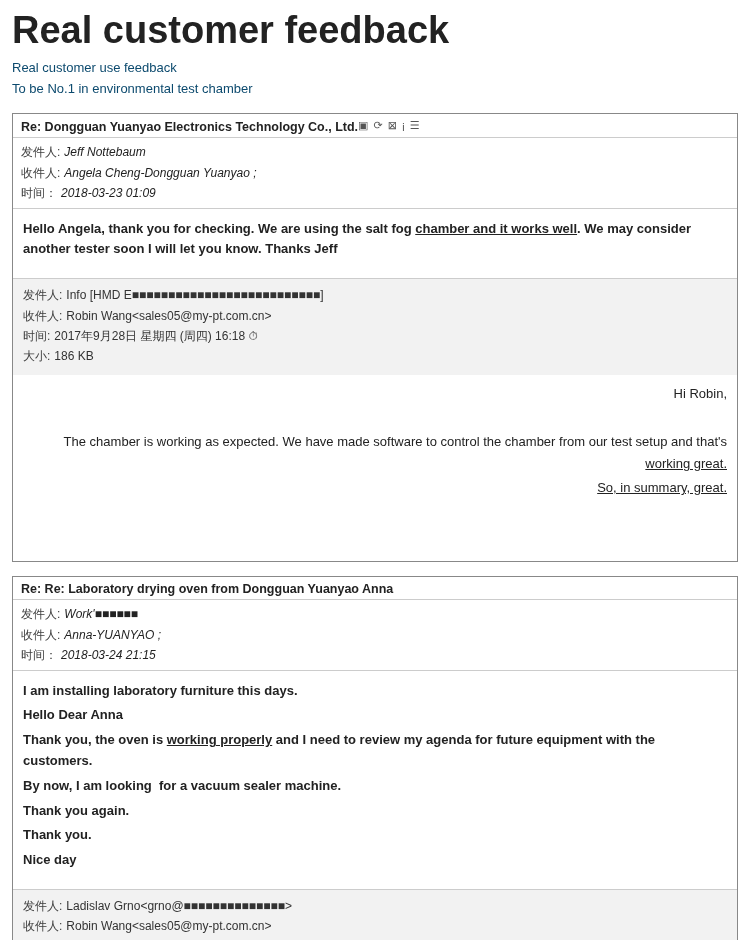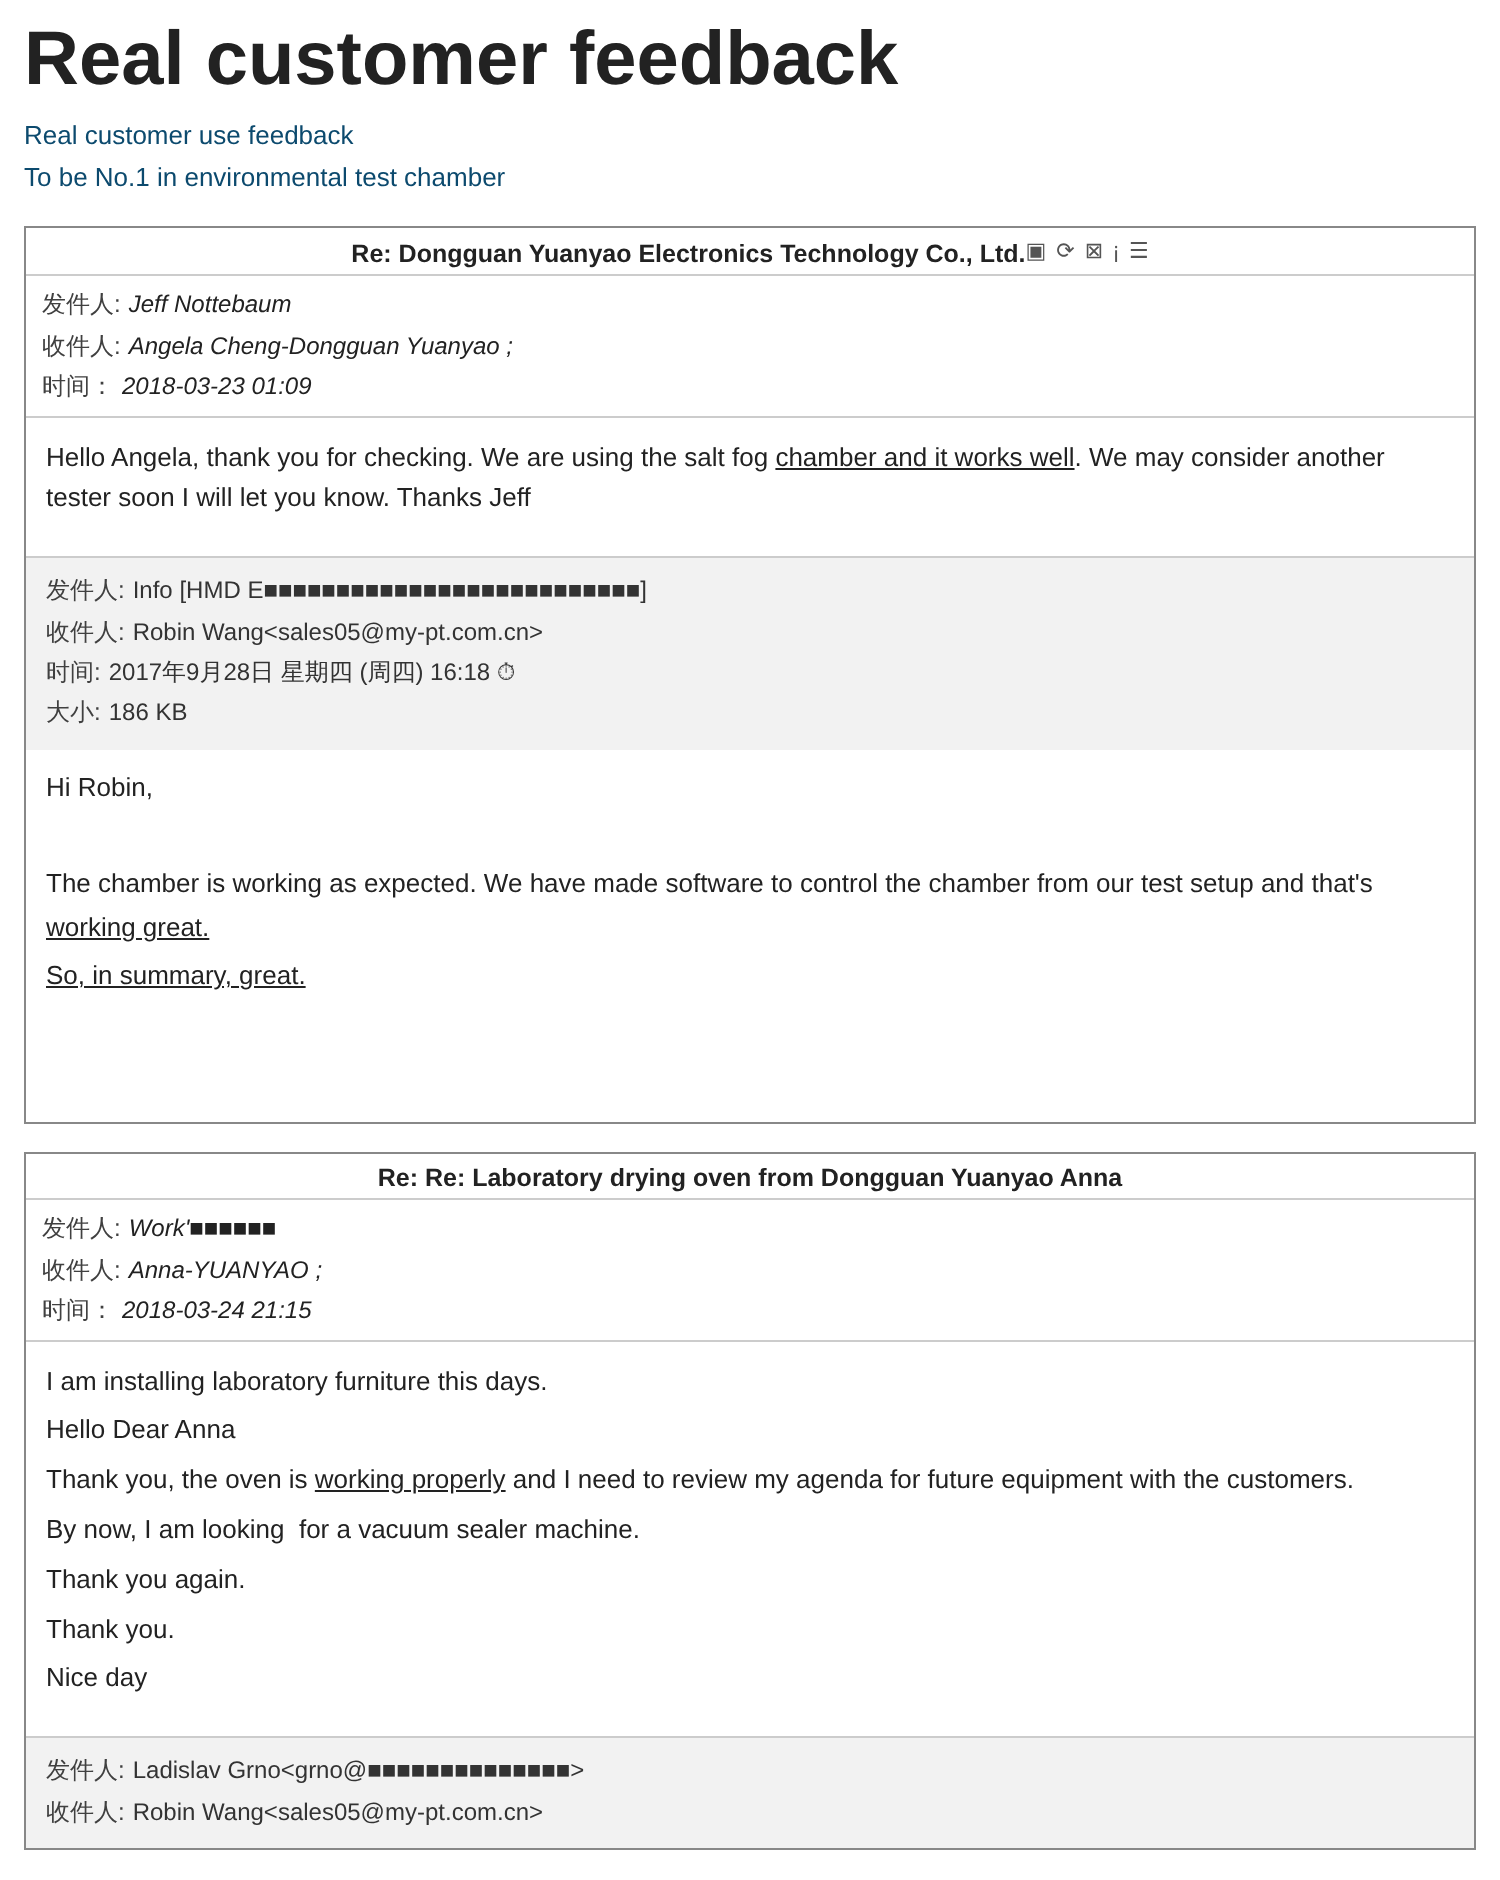--- a/index.html
+++ b/index.html
@@ -31,21 +31,21 @@
       border: 1.5px solid #888;
       margin-bottom: 14px;
       background: #fff;
     }
     .email-header-bar {
       background: #fff;
       border-bottom: 1px solid #ccc;
       padding: 5px 8px 3px 8px;
       display: flex;
       align-items: center;
-      justify-content: center;
+      justify-content: flex-start;
     }
     .email-subject {
       font-weight: bold;
       font-size: 12.5px;
     }
     .email-icons {
       display: flex;
       gap: 5px;
       font-size: 11px;
       color: #555;
@@ -66,20 +66,21 @@
       text-align: right;
     }
     .email-meta-value {
       color: #222;
       font-style: italic;
     }
     .email-body {
       padding: 10px 10px 14px 10px;
       font-size: 13px;
       line-height: 1.6;
+      font-weight: bold;
     }
     .email-body p {
       margin-bottom: 4px;
     }
     .underline {
       text-decoration: underline;
     }
 
     
     .quoted-section {
@@ -94,20 +95,21 @@
       display: flex;
       gap: 4px;
     }
     .quoted-body {
       padding: 8px 10px 12px 10px;
       font-size: 13px;
       line-height: 1.7;
     }
     .quoted-body p {
       margin-bottom: 2px;
+      text-align: right;
     }
   </style>
 </head>
 <body>
 
 <h1 class="main-title">Real customer feedback</h1>
 <div class="subtitle">
   <div>Real customer use feedback</div>
   <div>To be No.1 in environmental test chamber</div>
 </div>

